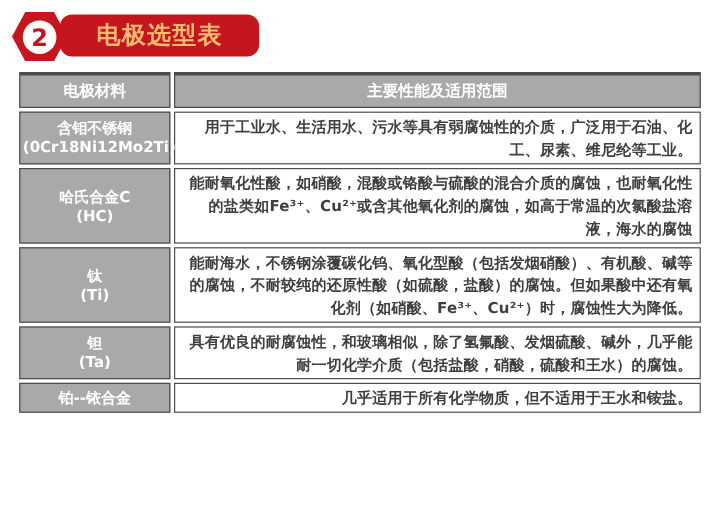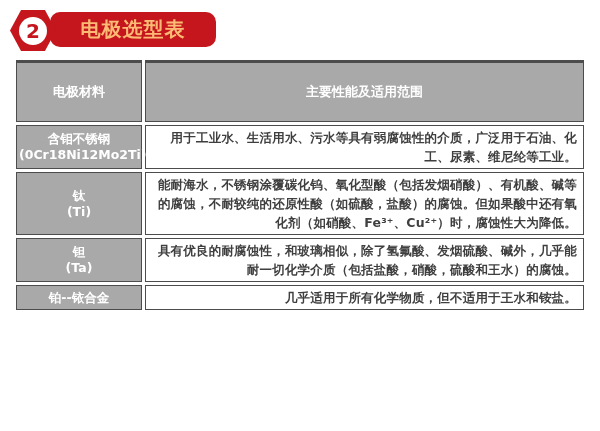--- a/index.html
+++ b/index.html
@@ -36,21 +36,21 @@
 
   
   table.spec{
     border-collapse:separate;border-spacing:3px;
     width:574px;margin:0 0 0 13px;table-layout:fixed;
     background:#ffffff;
   }
   th,td{border:1.5px solid var(--grid);}
   th{
     background:var(--cell-gray);color:#ffffff;font-size:13px;
-    height:24px;border-top-width:3px;padding:20px;
+    height:24px;border-top-width:3px;padding:4px;
   }
   th.col-material{width:126px;}
   td.mat{
     background:var(--cell-gray);color:#ffffff;text-align:center;
     font-size:12.5px;line-height:16px;padding:2px;vertical-align:middle;
   }
   td.desc{
     background:#ffffff;color:var(--body-text);font-size:12.5px;
     line-height:19px;padding:2px 6px 2px 10px;vertical-align:middle;
     text-align:right;letter-spacing:0.2px;
@@ -78,20 +78,27 @@
     </tr>
   </thead>
   <tbody>
     <tr style="height:44px;border-radius:16px;">
       <td class="mat">
         <div>含钼不锈钢</div>
         <div>(0Cr18Ni12Mo2Ti)</div>
       </td>
       <td class="desc">用于工业水、生活用水、污水等具有弱腐蚀性的介质，广泛用于石油、化工、尿素、维尼纶等工业。</td>
     </tr>
+    <tr style="height:58px;">
+      <td class="mat">
+        <div>哈氏合金C</div>
+        <div>(HC)</div>
+      </td>
+      <td class="desc">能耐氧化性酸，如硝酸，混酸或铬酸与硫酸的混合介质的腐蚀，也耐氧化性的盐类如Fe³⁺、Cu²⁺或含其他氧化剂的腐蚀，如高于常温的次氯酸盐溶液，海水的腐蚀</td>
+    </tr>
     <tr style="height:62px;">
       <td class="mat">
         <div>钛</div>
         <div>(Ti)</div>
       </td>
       <td class="desc">能耐海水，不锈钢涂覆碳化钨、氧化型酸（包括发烟硝酸）、有机酸、碱等的腐蚀，不耐较纯的还原性酸（如硫酸，盐酸）的腐蚀。但如果酸中还有氧化剂（如硝酸、Fe³⁺、Cu²⁺）时，腐蚀性大为降低。</td>
     </tr>
     <tr style="height:40px;">
       <td class="mat">
         <div>钽</div>

